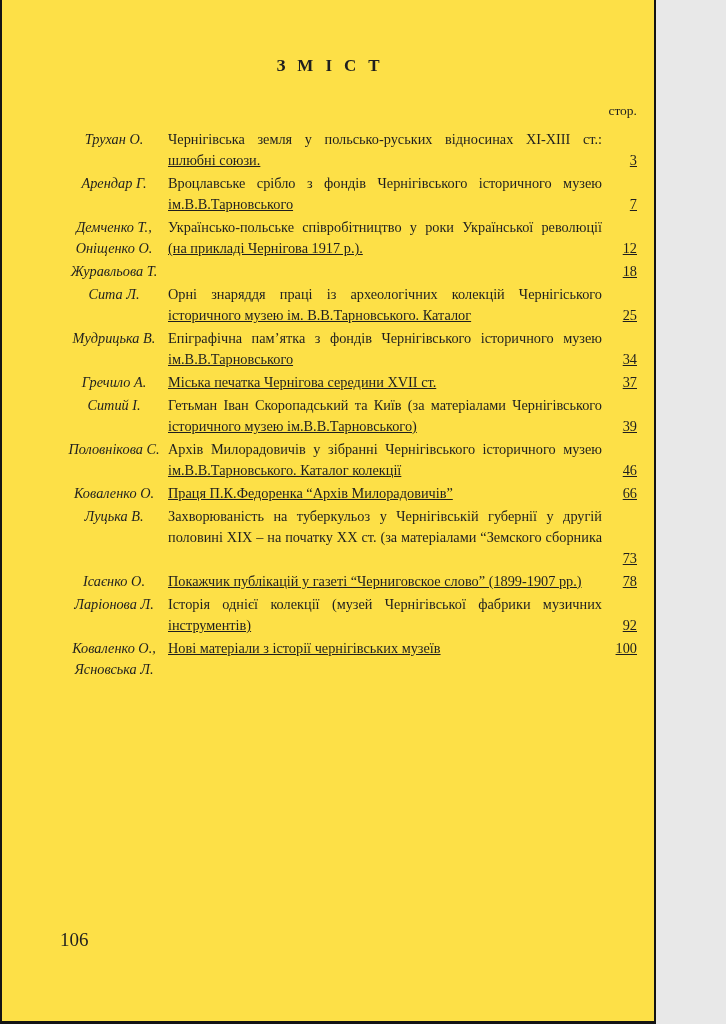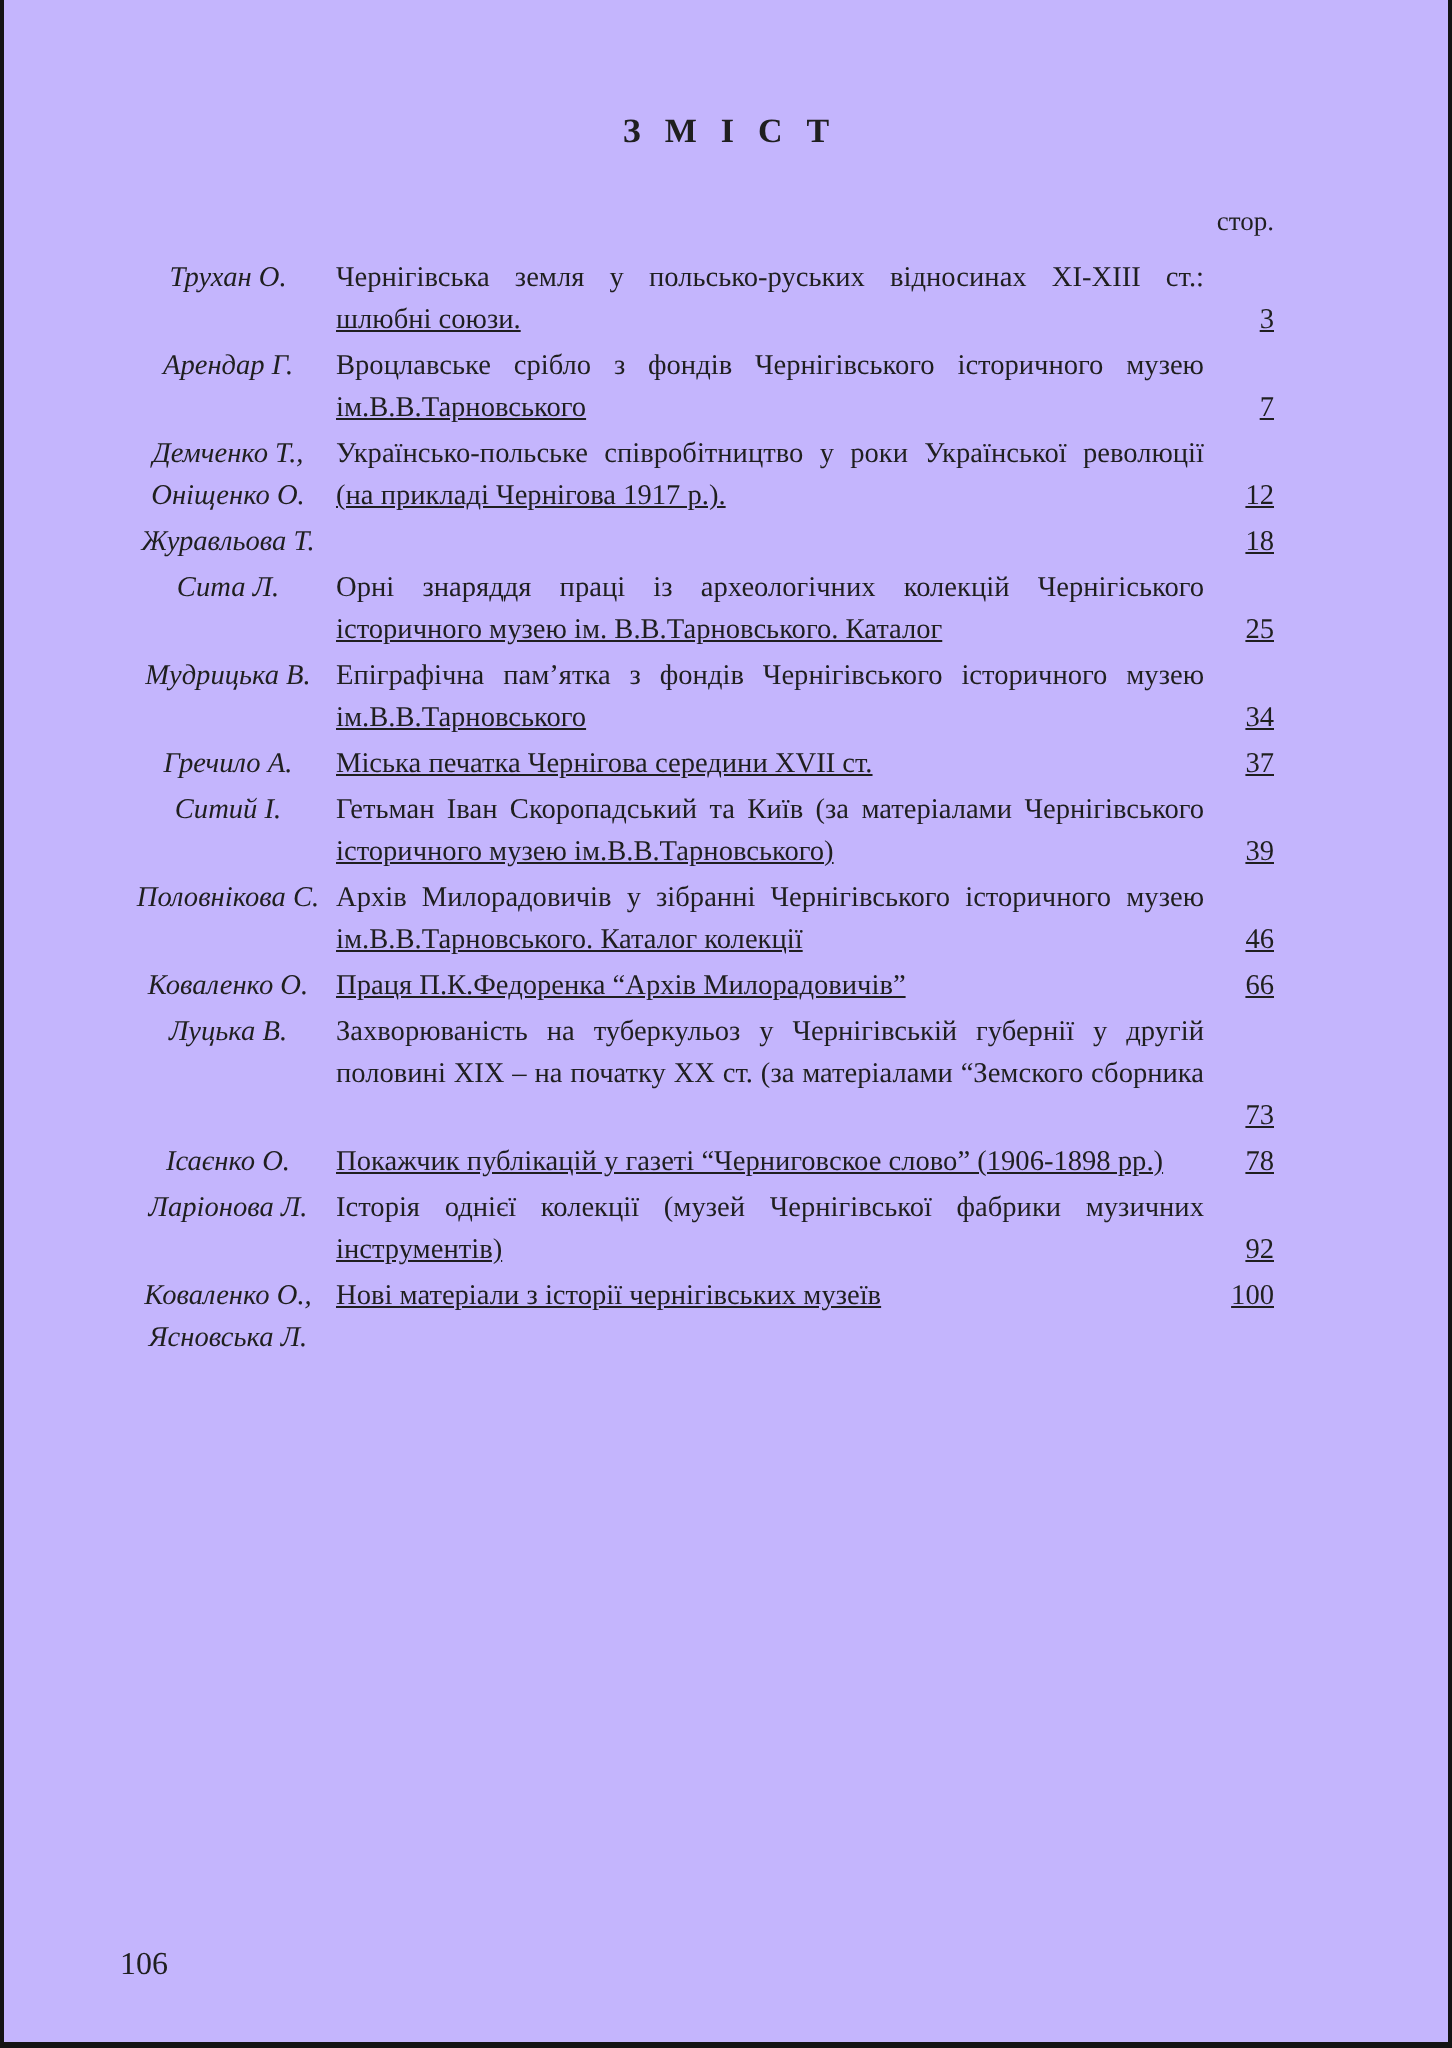--- a/index.html
+++ b/index.html
@@ -1,18 +1,18 @@
 <!DOCTYPE html>
 <html lang="uk"><head>
 <meta charset="utf-8">
 <style>
   html,body{margin:0;padding:0;background:#e8e8e8;}
   body{width:726px;height:1024px;font-family:"Liberation Serif","DejaVu Serif",serif;color:#1f1f1f;}
   .page{
-    position:relative;box-sizing:border-box;width:726px;height:1024px;background:#c4b5fd;
+    position:relative;box-sizing:border-box;width:656px;height:1024px;background:#fde047;
     border-left:2px solid #141414;border-right:2px solid #141414;border-bottom:3px solid #141414;
     overflow:hidden;
   }
   .toc-title{
     position:absolute;top:56px;left:0;right:0;text-align:center;
     font-weight:bold;font-size:17px;letter-spacing:12px;padding-left:12px;
   }
   .stor{
     position:absolute;top:103px;left:58px;width:577px;
     text-align:right;font-size:13.5px;
@@ -26,21 +26,21 @@
   .tline.last{display:flex;align-items:flex-start;text-decoration:underline;}
   .ttext{flex:0 0 auto;white-space:nowrap;}
   .leader{
     flex:1 1 0;min-width:6px;margin:0 4px 0 4px;
     background-image:radial-gradient(circle at 1.1px 1.1px,#2a2a2a 0.9px,rgba(0,0,0,0) 1.25px);
     background-size:4.7px 3px;background-repeat:repeat-x;
     background-position:left calc(100% - 4.5px);
   }
   .leader.nodots{background:none;}
   .pg{flex:0 0 auto;min-width:31px;text-align:right;}
-  .folio{position:absolute;left:58px;top:974px;font-size:16px;}
+  .folio{position:absolute;left:58px;top:929px;font-size:19px;}
 </style>
 </head>
 <body>
 
 <div class="page">
   <div class="toc-title">ЗМІСТ</div>
   <div class="stor">стор.</div>
   <div class="entries" id="entries">
   <div class="row">
     <div class="authors">
@@ -192,21 +192,21 @@
           </div>
         </div>
   </div>
 
   <div class="row">
     <div class="authors">
           <div class="aline">Ісаєнко О.</div>
         </div>
     <div class="titleblock">
           <div class="tline last">
-            <span class="ttext">Покажчик публікацій у газеті “Черниговское слово” (1906-1898 рр.)</span>
+            <span class="ttext">Покажчик публікацій у газеті “Черниговское слово” (1899-1907 рр.)</span>
             <span class="leader nodots"></span>
             <span class="pg">78</span>
           </div>
         </div>
   </div>
 
   <div class="row">
     <div class="authors">
           <div class="aline">Ларіонова Л.</div>
         </div>

